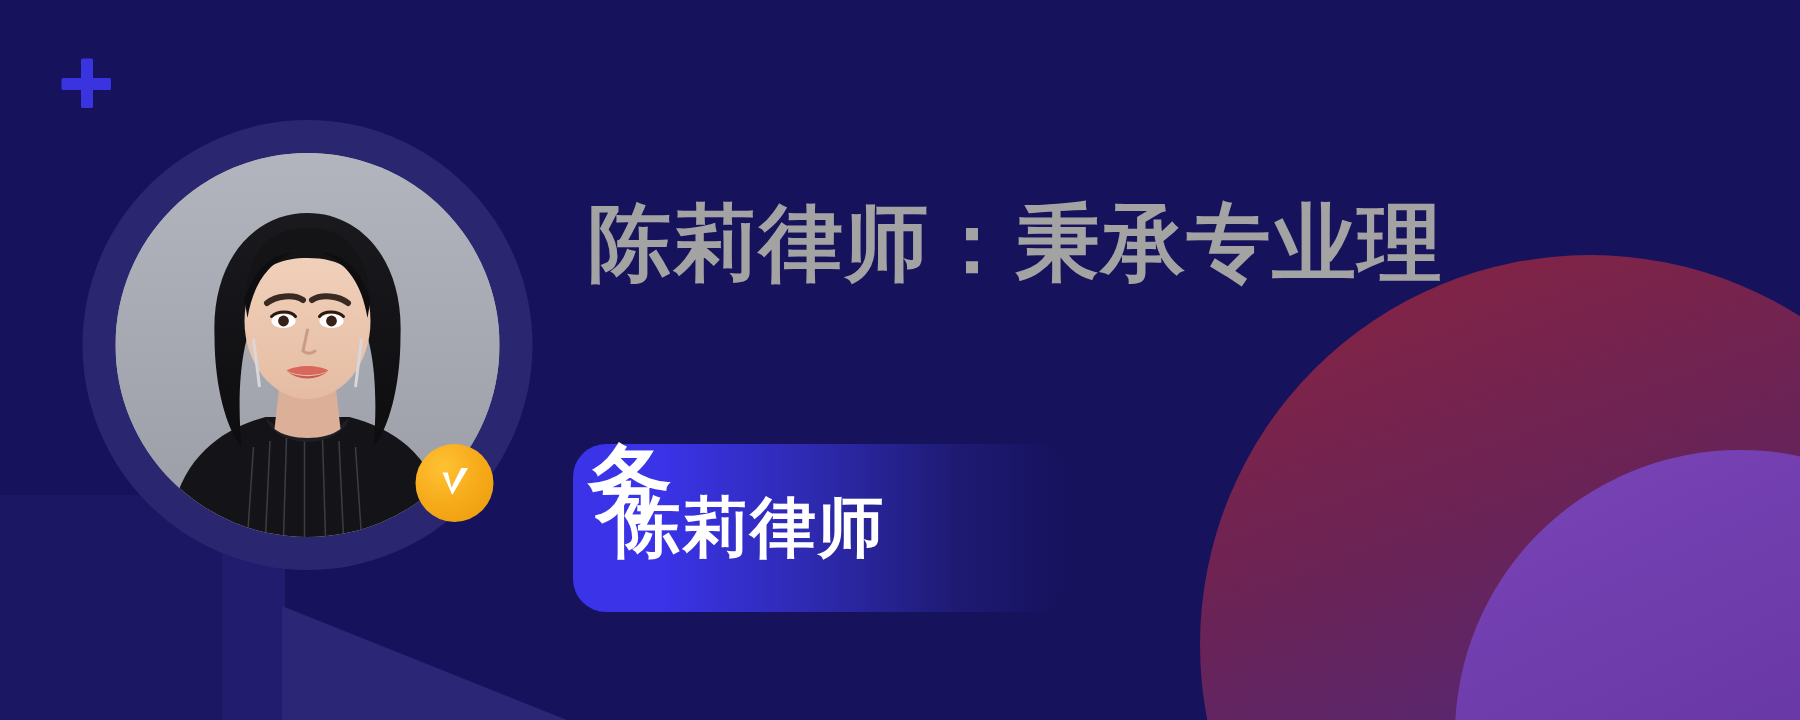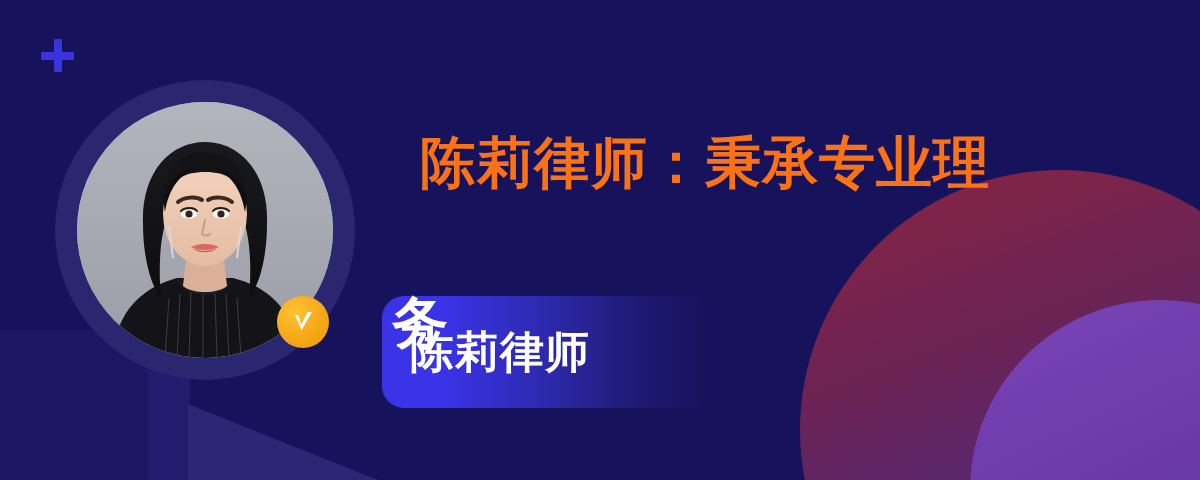--- a/index.html
+++ b/index.html
@@ -96,28 +96,27 @@
     background:radial-gradient(circle at 35% 30%, #FFC233 0%, #F5A818 55%, #E89A0C 100%);
     display:flex; align-items:center; justify-content:center;
   }
   .verified-badge svg { width:30px; height:30px; }
 
   
   .headline {
     position:absolute;
     left:392px; top:123px;
     width:700px;
-    color:#f97316;
+    color:#a3a3a3;
     font-size:56px;
     font-weight:bold;
     line-height:80px;
     letter-spacing:1px;
     white-space:nowrap;
     z-index:3;
-    margin-left:28px;
   }
   .headline .ln { display:block; }
 
   
   .name-pill {
     position:absolute;
     left:382px; top:296px;
     width:330px; height:112px;
     border-radius:22px;
     background:linear-gradient(90deg, #3A33E8 0%, #3A33E8 18%, #2E2AB0 48%, #1E1A72 78%, rgba(22,18,92,0.15) 100%);

